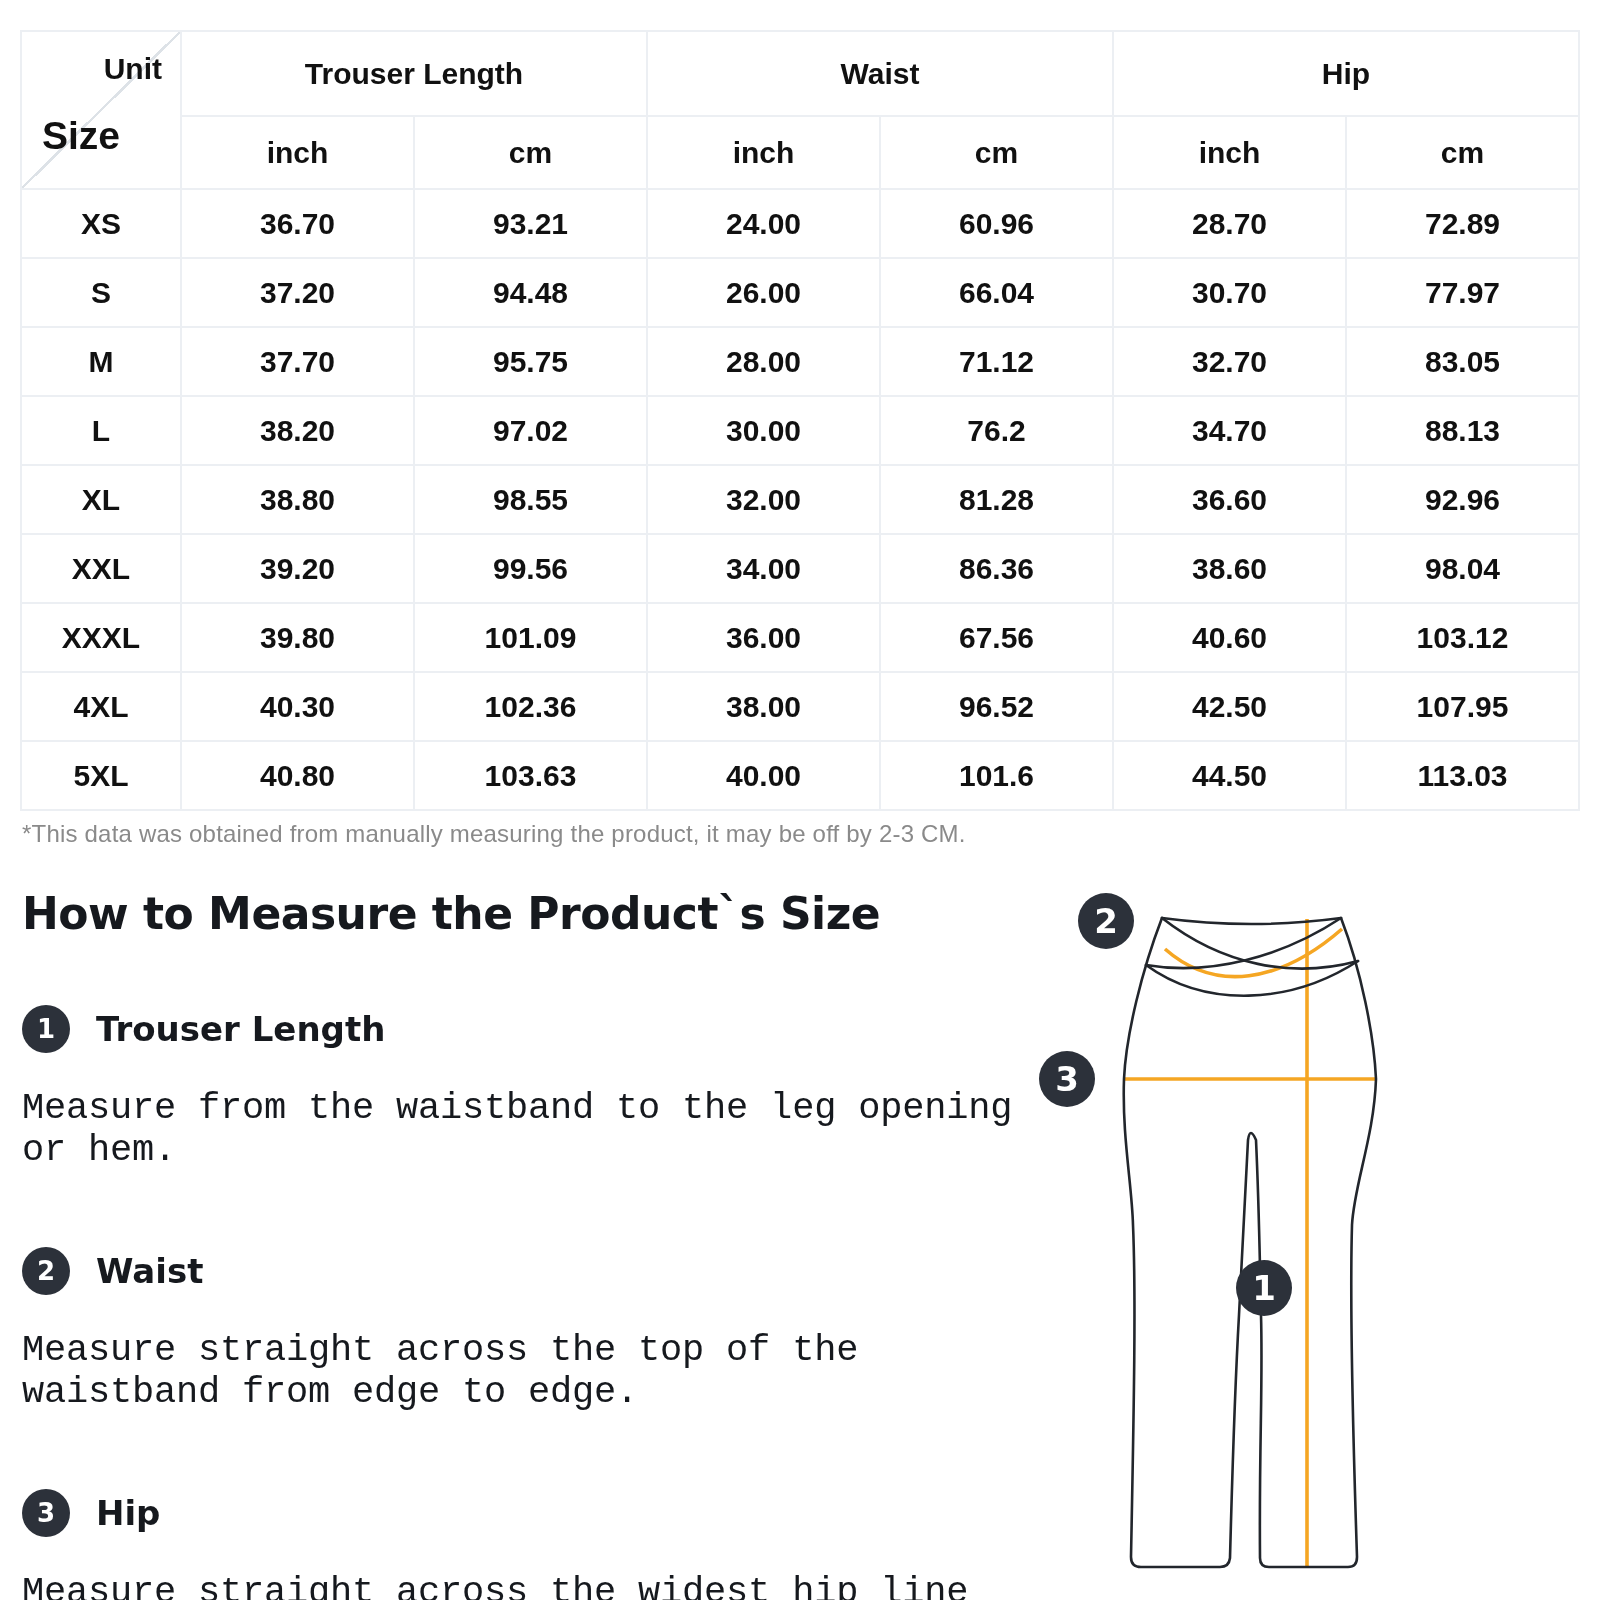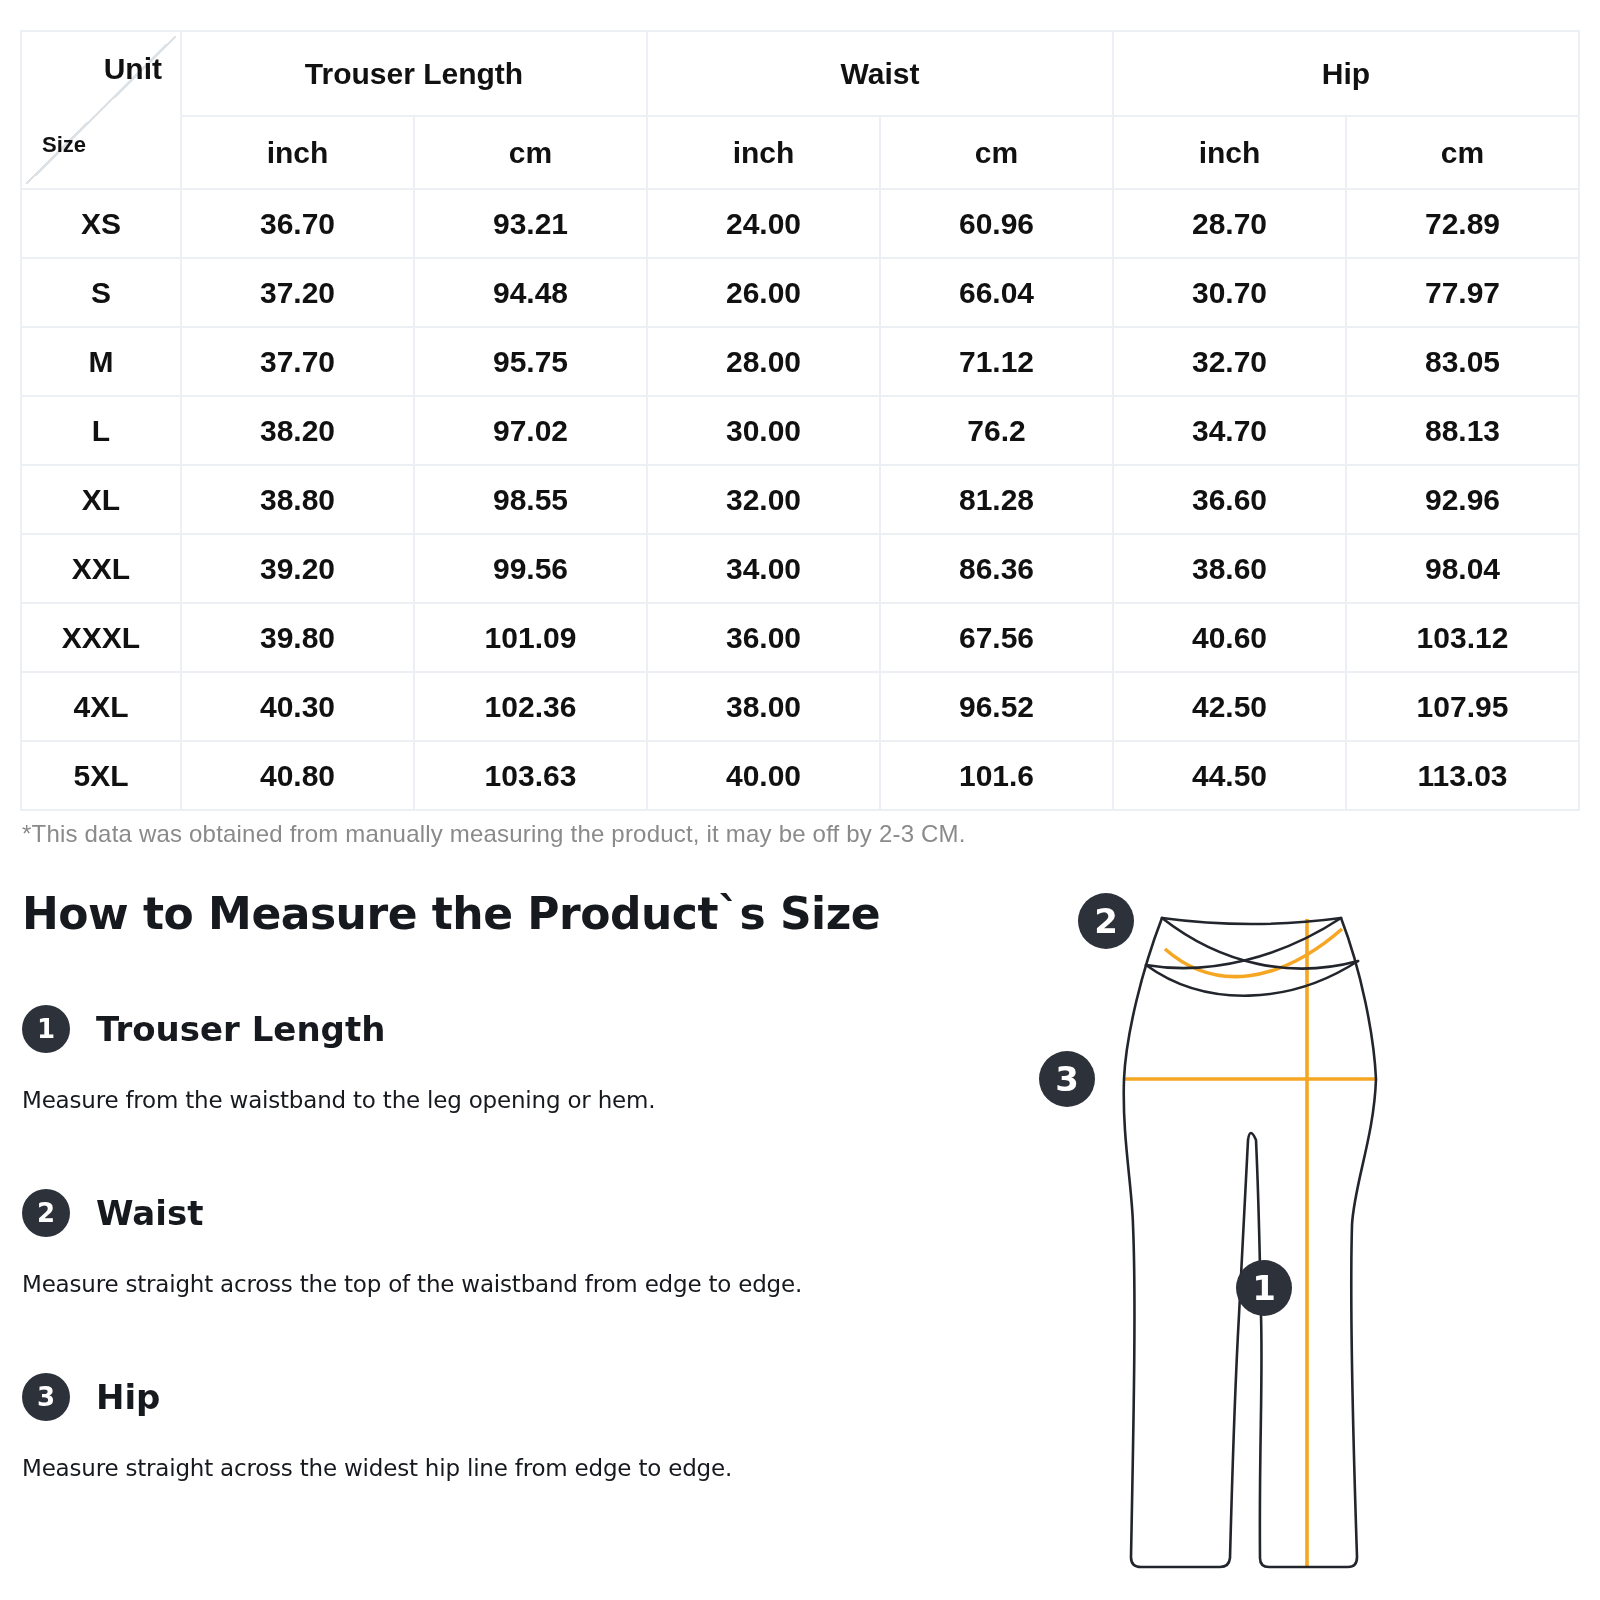--- a/index.html
+++ b/index.html
@@ -30,43 +30,42 @@
   .size-table thead tr.unit-row{height:73px;padding-left:20px;}
   .size-table tbody tr{height:69px;}
   .size-table col.c-size{width:160px;}
 
   th.corner{position:relative;padding:8px;
     background-image:linear-gradient(to bottom right,
       transparent calc(50% - 1.3px),
       #dde2e7 calc(50% - 1.3px),
       #dde2e7 calc(50% + 1.3px),
       transparent calc(50% + 1.3px));
-    border-radius:18px;
   }
   th.corner .unit-label{position:absolute;top:20px;right:18px;font-size:30px;}
-  th.corner .size-label{position:absolute;bottom:30px;left:20px;font-size:22px;}
+  th.corner .size-label{position:absolute;bottom:30px;left:20px;font-size:39px;}
 
   .table-note{
     position:absolute;left:22px;top:820px;
     font-size:24px;font-weight:normal;color:var(--muted);
     font-family:"Liberation Sans",sans-serif;letter-spacing:0.2px;
   }
 
   
   .howto{position:absolute;left:22px;top:888px;width:1000px;font-family:"DejaVu Sans",sans-serif;}
   .howto-title{font-size:44px;font-weight:bold;color:var(--ink);letter-spacing:-0.5px;}
   .steps{margin-top:66px;}
   .step-head{display:flex;align-items:center;gap:26px;margin-bottom:34px;}
   .step-badge{
     width:48px;height:48px;border-radius:50%;background:var(--badge);
     color:#fff;font-size:26px;font-weight:bold;
     display:flex;align-items:center;justify-content:center;flex:0 0 48px;
   }
   .step-label{font-size:34px;font-weight:bold;color:var(--ink);}
-  .step-desc{font-size:23px;color:var(--ink);margin-bottom:76px;letter-spacing:-0.2px;}
+  .step-desc{font-size:37px;color:var(--ink);margin-bottom:76px;letter-spacing:-0.2px;font-family:Liberation Mono, monospace;}
 
   
   .diagram{position:absolute;left:1030px;top:845px;width:420px;height:740px;}
   .diagram svg{width:100%;height:100%;display:block;}
   .pants-line{fill:none;stroke:var(--outline);stroke-width:2.6;stroke-linecap:round;stroke-linejoin:round;}
   .accent-line{fill:none;stroke:var(--accent);stroke-width:3.6;stroke-linecap:butt;}
   .marker-circle{fill:var(--badge);}
   .marker-num{fill:#ffffff;font-family:"DejaVu Sans",sans-serif;font-size:34px;font-weight:bold;text-anchor:middle;}
 </style>
 </head>

